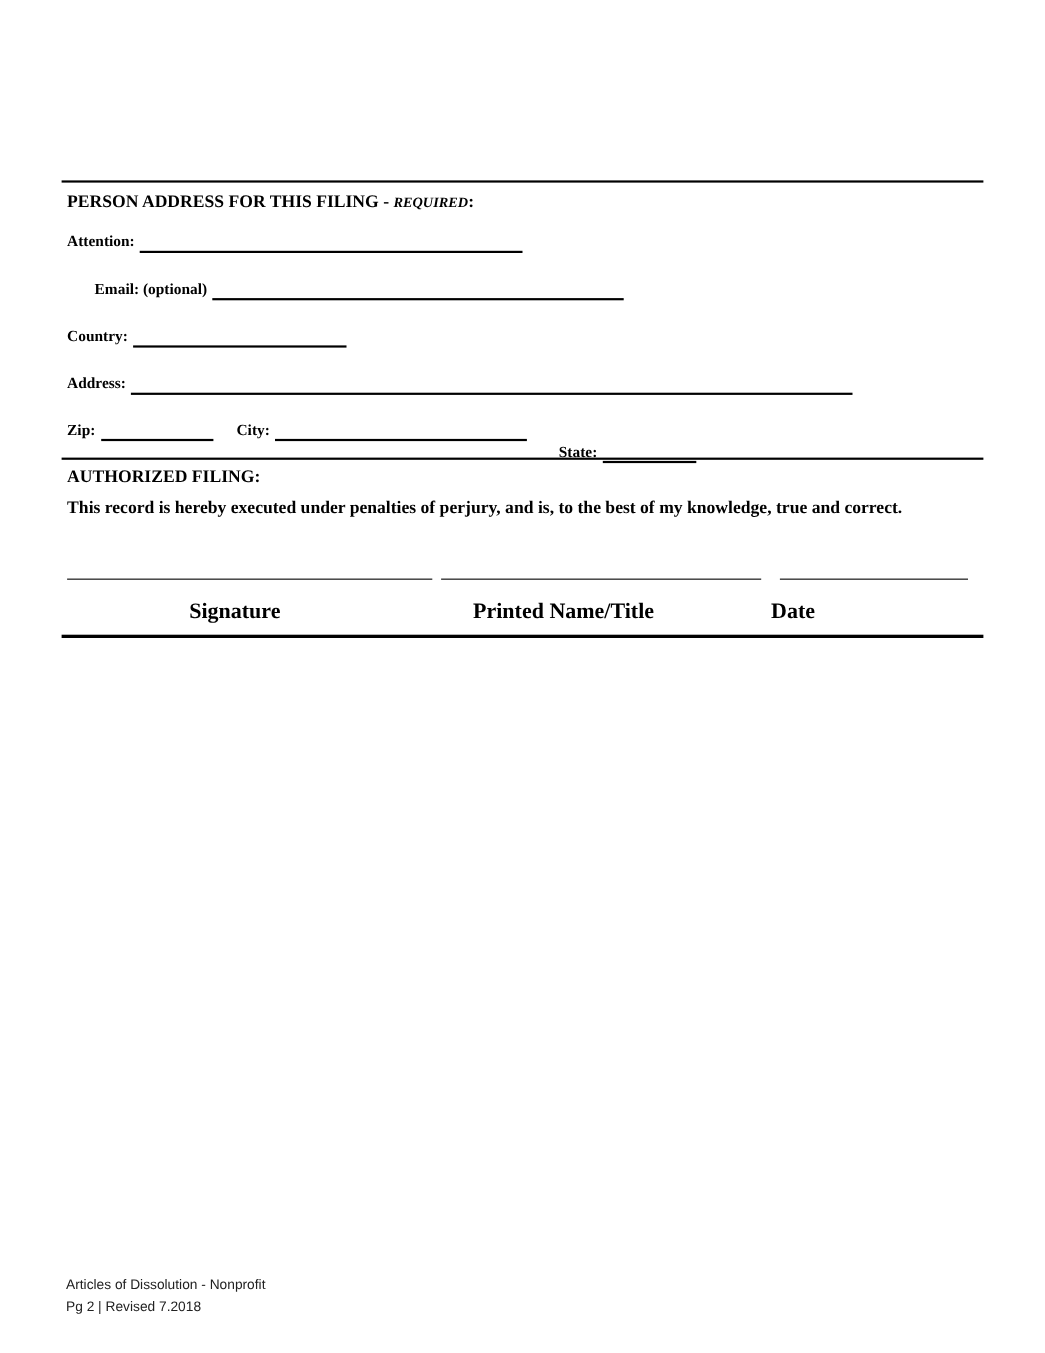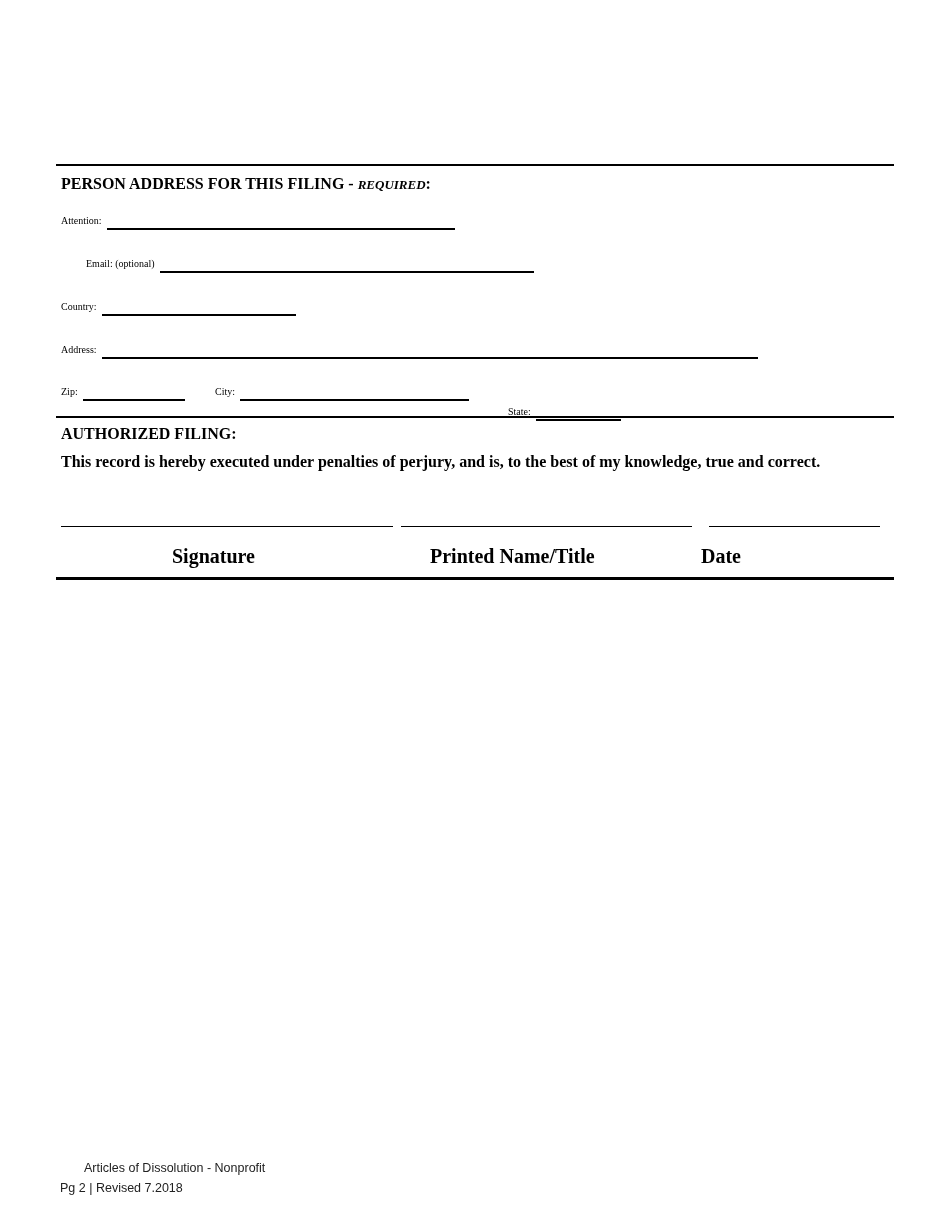--- a/index.html
+++ b/index.html
@@ -1,19 +1,19 @@
 <!DOCTYPE html>
 <html><head>
 <meta charset="utf-8">
 <style>
   html, body { margin:0; padding:0; background:#ffffff; }
   body { width:950px; height:1230px; position:relative; overflow:hidden; font-family:"Liberation Serif", serif; color:#000; }
   .rule { position:absolute; left:56px; width:838px; background:#000; }
   .txt { position:absolute; font-weight:bold; font-size:16px; white-space:nowrap; line-height:18px; }
-  .field { position:absolute; display:flex; align-items:flex-end; font-weight:normal; font-size:10px; line-height:18px; white-space:nowrap; }
+  .field { position:absolute; display:flex; align-items:flex-end; font-weight:bold; font-size:14px; line-height:18px; white-space:nowrap; }
   .line { display:inline-block; border-bottom:2px solid #000; height:14px; margin-left:5px; }
   .sigline { position:absolute; height:1px; background:#000; top:526px; }
   .siglabel { position:absolute; top:547px; font-weight:bold; font-size:20px; line-height:18px; }
   .footer { position:absolute; left:60px; font-family:"Liberation Sans", sans-serif; font-size:12.5px; color:#222; line-height:14px; }
   em { font-size:13px; }
 </style>
 </head>
 <body>
 
 <div class="rule" style="top:164px;height:2px;"></div>
@@ -66,14 +66,14 @@
 <div class="sigline" style="left:61px;width:332px;"></div>
 <div class="sigline" style="left:401px;width:291px;"></div>
 <div class="sigline" style="left:709px;width:171px;"></div>
 
 <div class="siglabel" style="left:172px;">Signature</div>
 <div class="siglabel" style="left:430px;text-align:right;">Printed Name/Title</div>
 <div class="siglabel" style="left:701px;">Date</div>
 
 <div class="rule" style="top:577px;height:3px;"></div>
 
-<div class="footer" style="top:1161px;margin-left:24px;">Articles of Dissolution - Nonprofit</div>
+<div class="footer" style="top:1161px;">Articles of Dissolution - Nonprofit</div>
 <div class="footer" style="top:1181px;">Pg 2 |  Revised 7.2018</div>
 
 </body></html>

